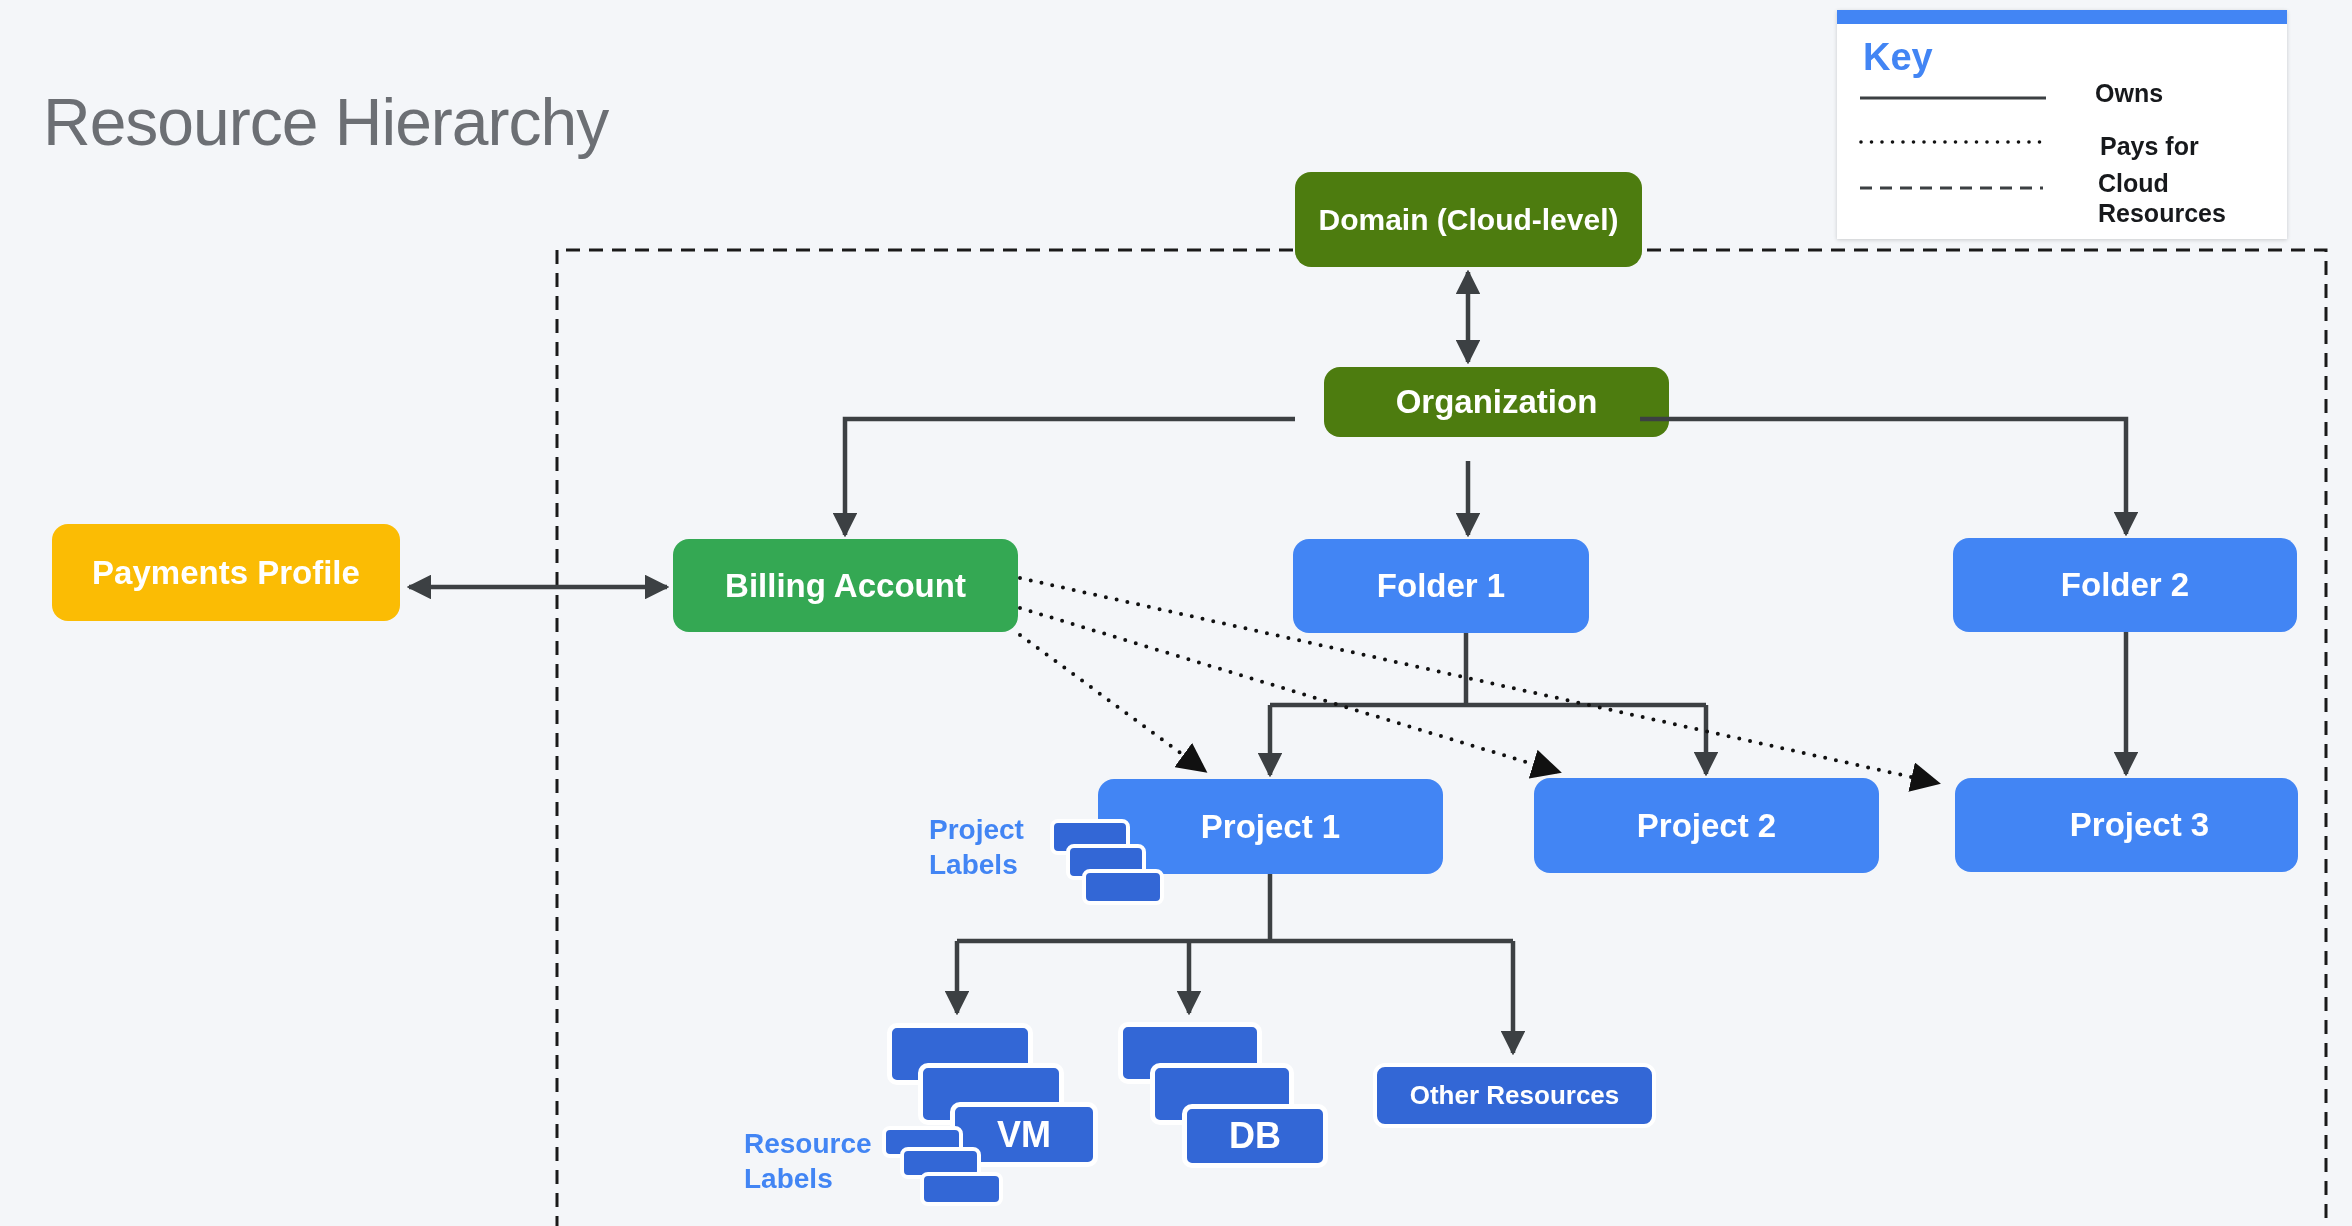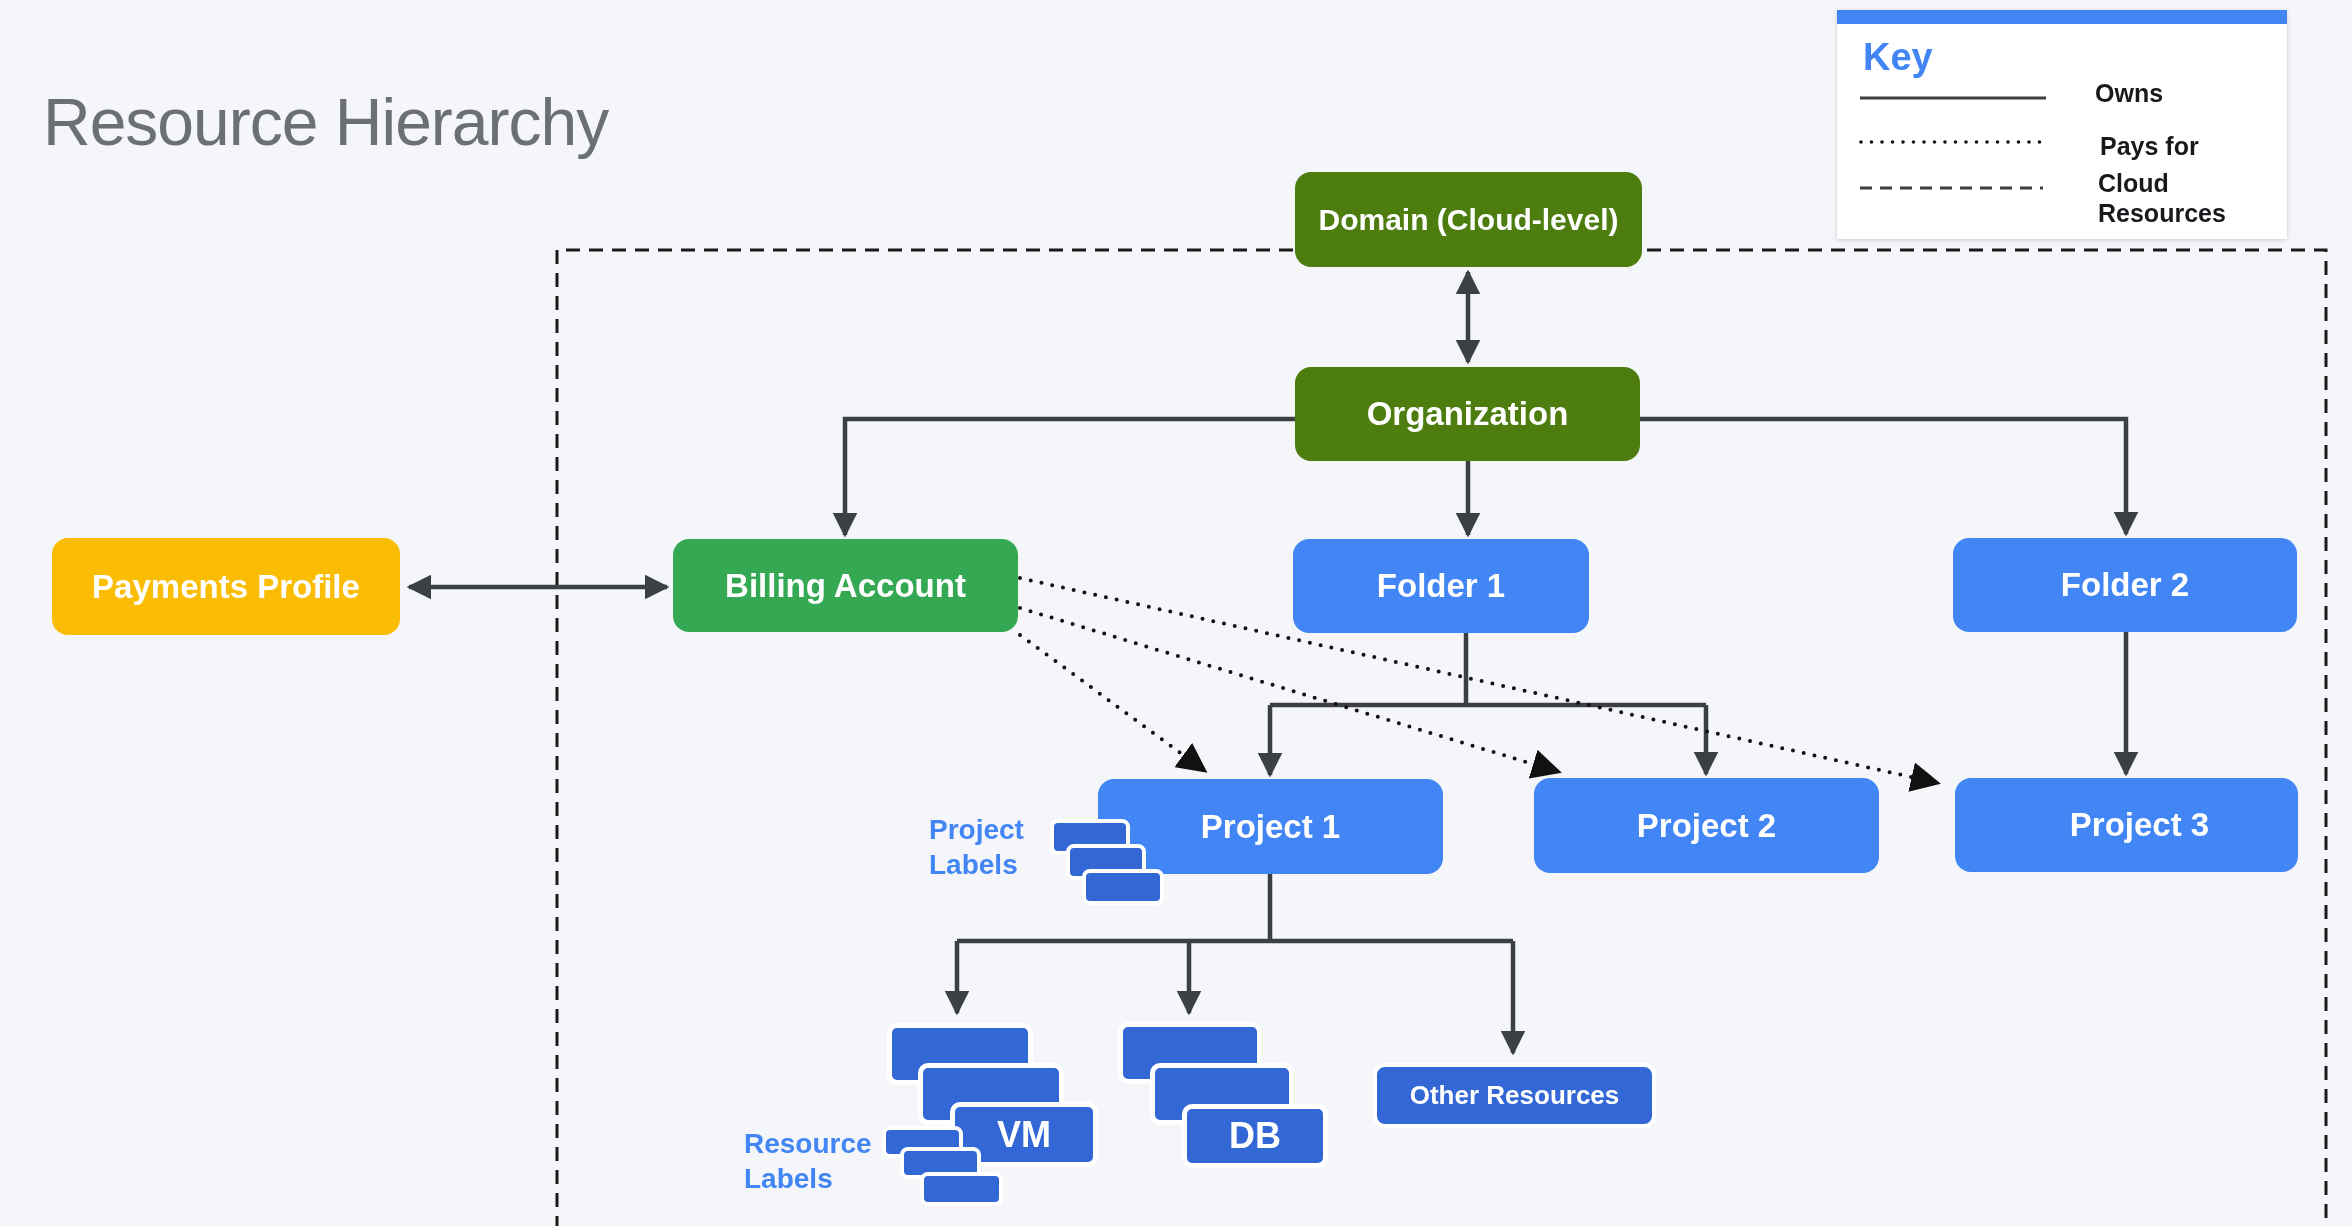--- a/index.html
+++ b/index.html
@@ -62,24 +62,24 @@
 <svg class="layer" viewBox="0 0 2352 1226" style="z-index:1;">
   <path d="M 557 1230 L 557 250 L 2326 250 L 2326 1230" fill="none" stroke="#1a1a1a" stroke-width="3" stroke-dasharray="14 9"></path>
 </svg>
 
 <div class="title" style="z-index:2;">Resource Hierarchy</div>
 
 <div style="z-index:3;position:absolute;left:0;top:0;">
   <div class="node red tight" style="left:1295px;top:172px;width:347px;height:95px;">
     <span>Domain (Cloud-level)</span>
   </div>
-  <div class="node red" style="left:1295px;top:367px;width:345px;height:94px;">
+  <div class="node red" style="left:1324px;top:367px;width:345px;height:70px;">
     <span>Organization</span>
   </div>
-  <div class="node yellow" style="left:52px;top:538px;width:348px;height:97px;">
+  <div class="node yellow" style="left:52px;top:524px;width:348px;height:97px;">
     <span>Payments Profile</span>
   </div>
   <div class="node green" style="left:673px;top:539px;width:345px;height:93px;">
     <span>Billing Account</span>
   </div>
   <div class="node blue" style="left:1293px;top:539px;width:296px;height:94px;">
     <span>Folder 1</span>
   </div>
   <div class="node blue" style="left:1953px;top:538px;width:344px;height:94px;">
     <span>Folder 2</span>

